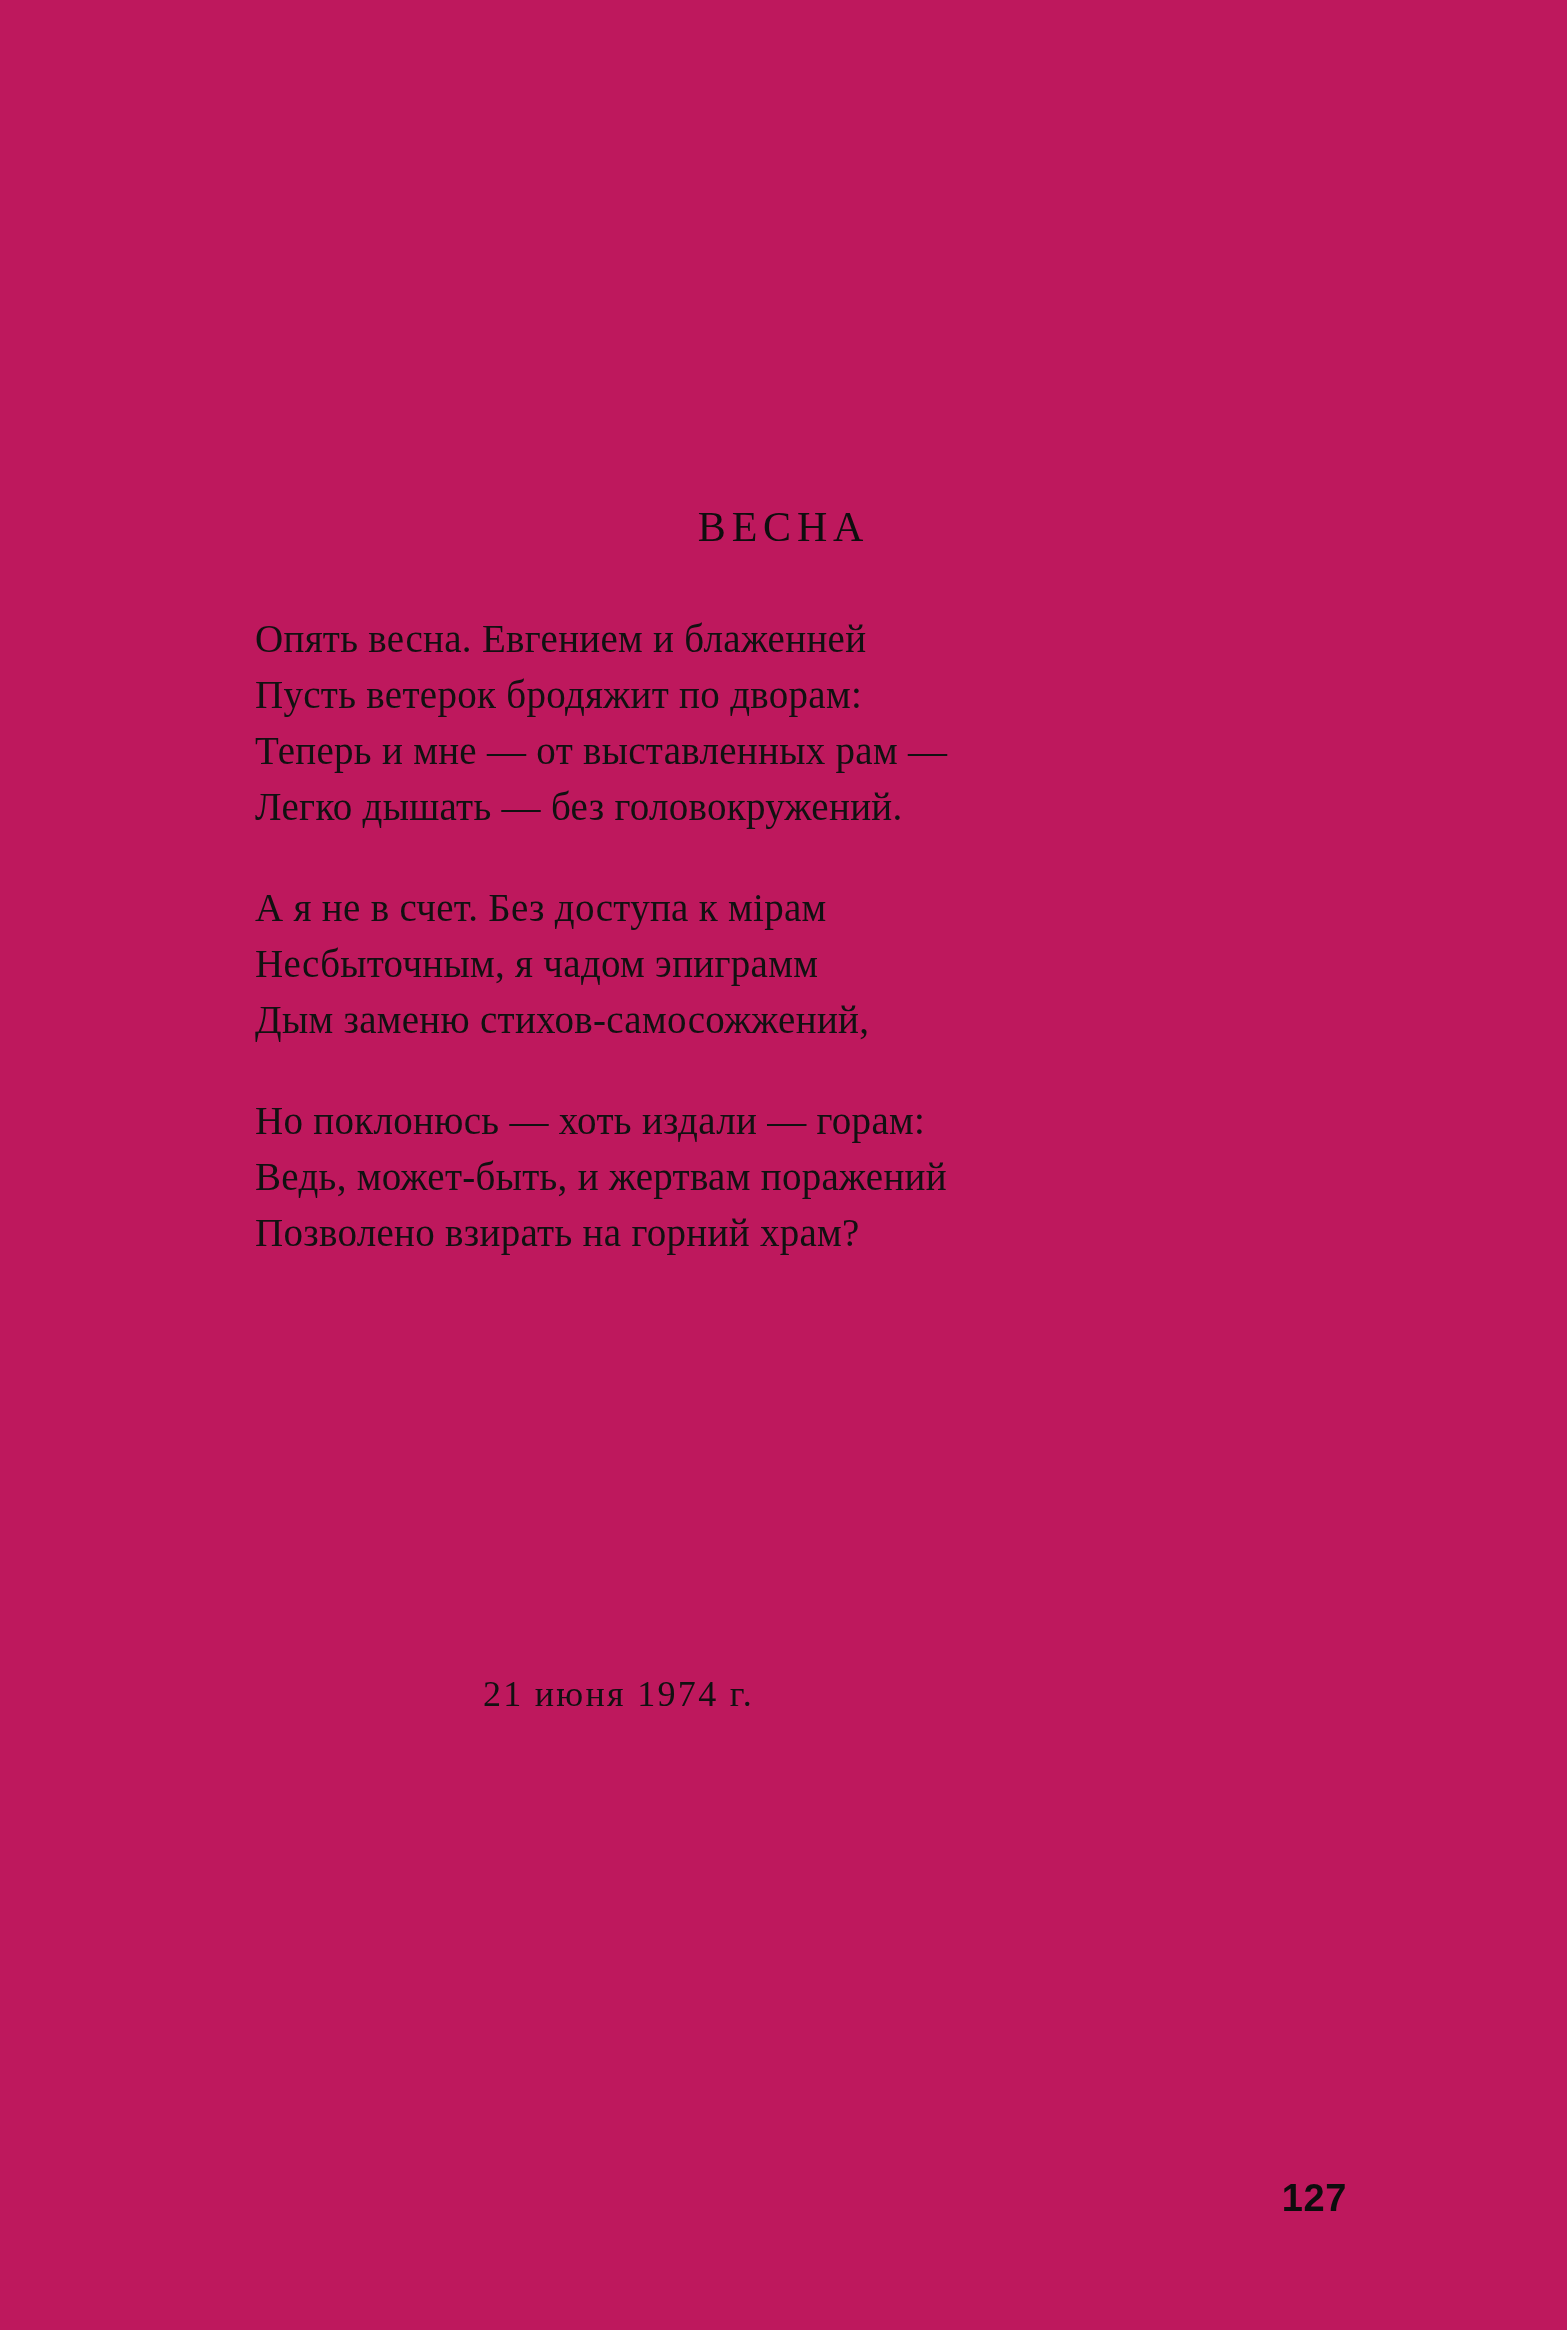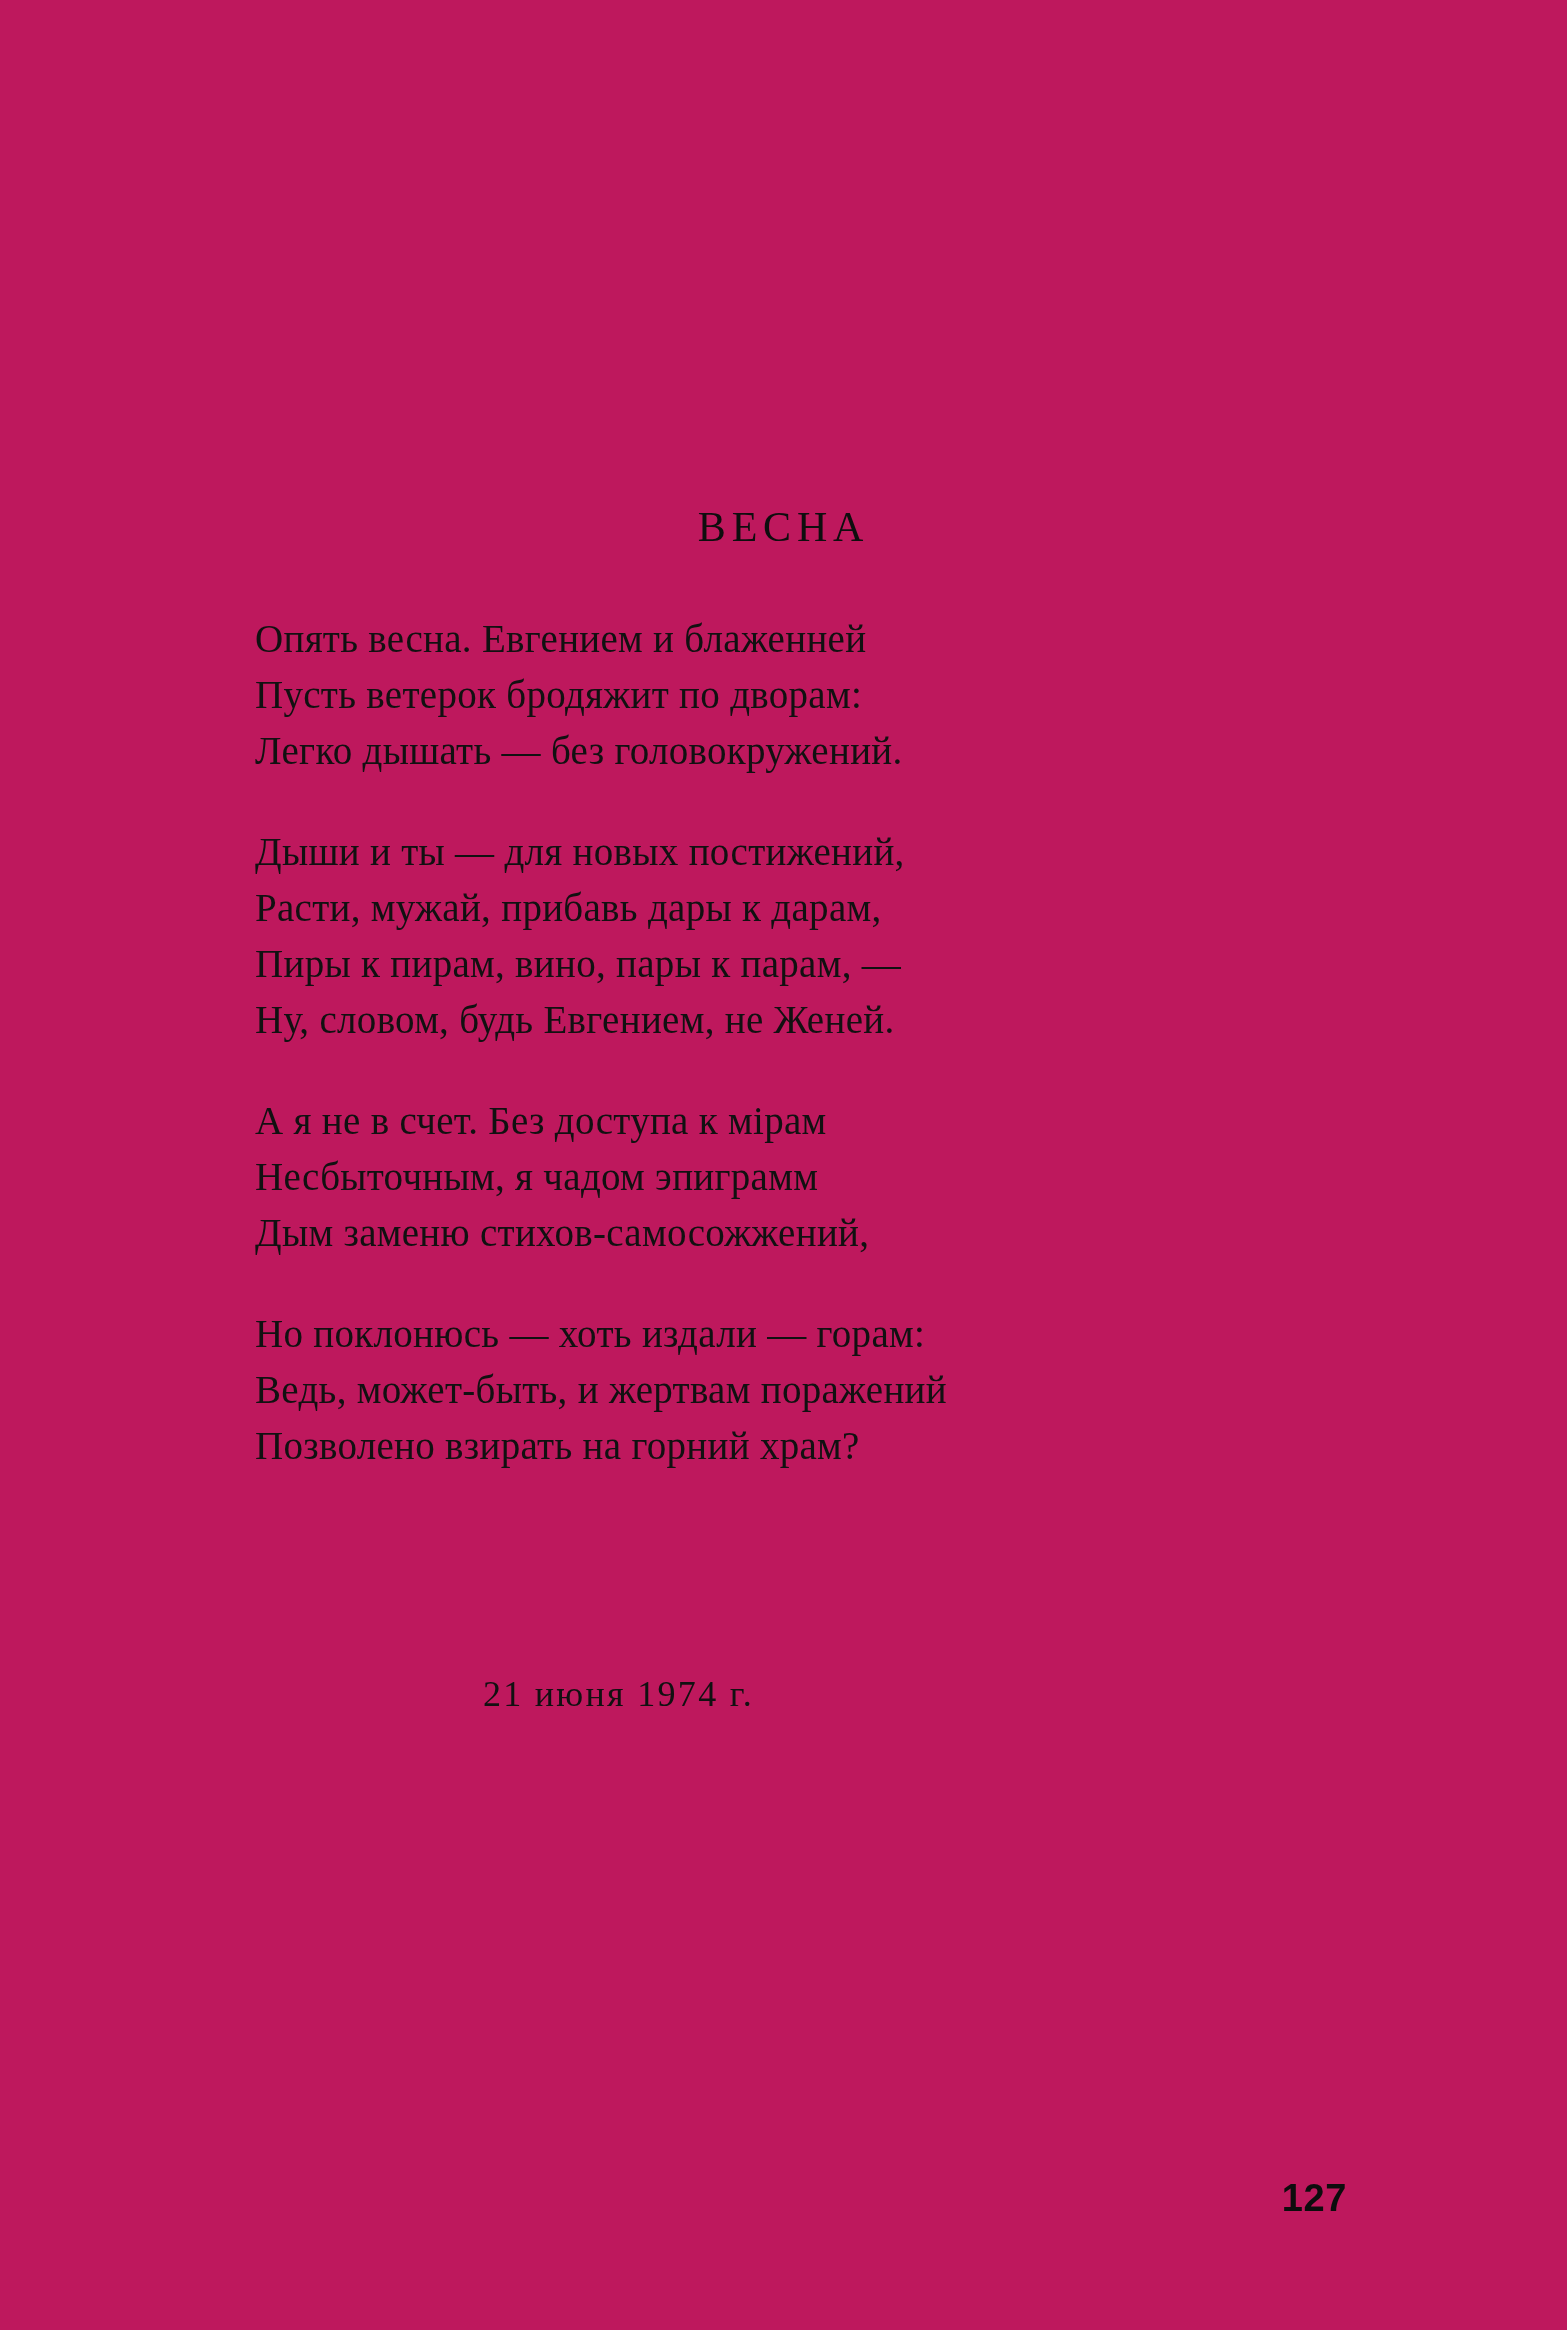--- a/index.html
+++ b/index.html
@@ -94,29 +94,24 @@
 <div class="page">
   <div class="content">
 
     <h1 class="poem-title">ВЕСНА</h1>
 
     <div class="stanzas">
 
       <div class="stanza">
         <div class="line">Опять весна. Евгением и блаженней</div>
         <div class="line">Пусть ветерок бродяжит по дворам:</div>
+        <div class="line">Теперь и мне — от выставленных рам —</div>
         <div class="line">Легко дышать — без головокружений.</div>
       </div>
 
-      <div class="stanza">
-        <div class="line">Дыши и ты — для новых постижений,</div>
-        <div class="line">Расти, мужай, прибавь дары к дарам,</div>
-        <div class="line">Пиры к пирам, вино, пары к парам, —</div>
-        <div class="line">Ну, словом, будь Евгением, не Женей.</div>
-      </div>
 
       <div class="stanza">
         <div class="line">А я не в счет. Без доступа к мiрам</div>
         <div class="line">Несбыточным, я чадом эпиграмм</div>
         <div class="line">Дым заменю стихов-самосожжений,</div>
       </div>
 
       <div class="stanza">
         <div class="line">Но поклонюсь — хоть издали — горам:</div>
         <div class="line">Ведь, может-быть, и жертвам поражений</div>

